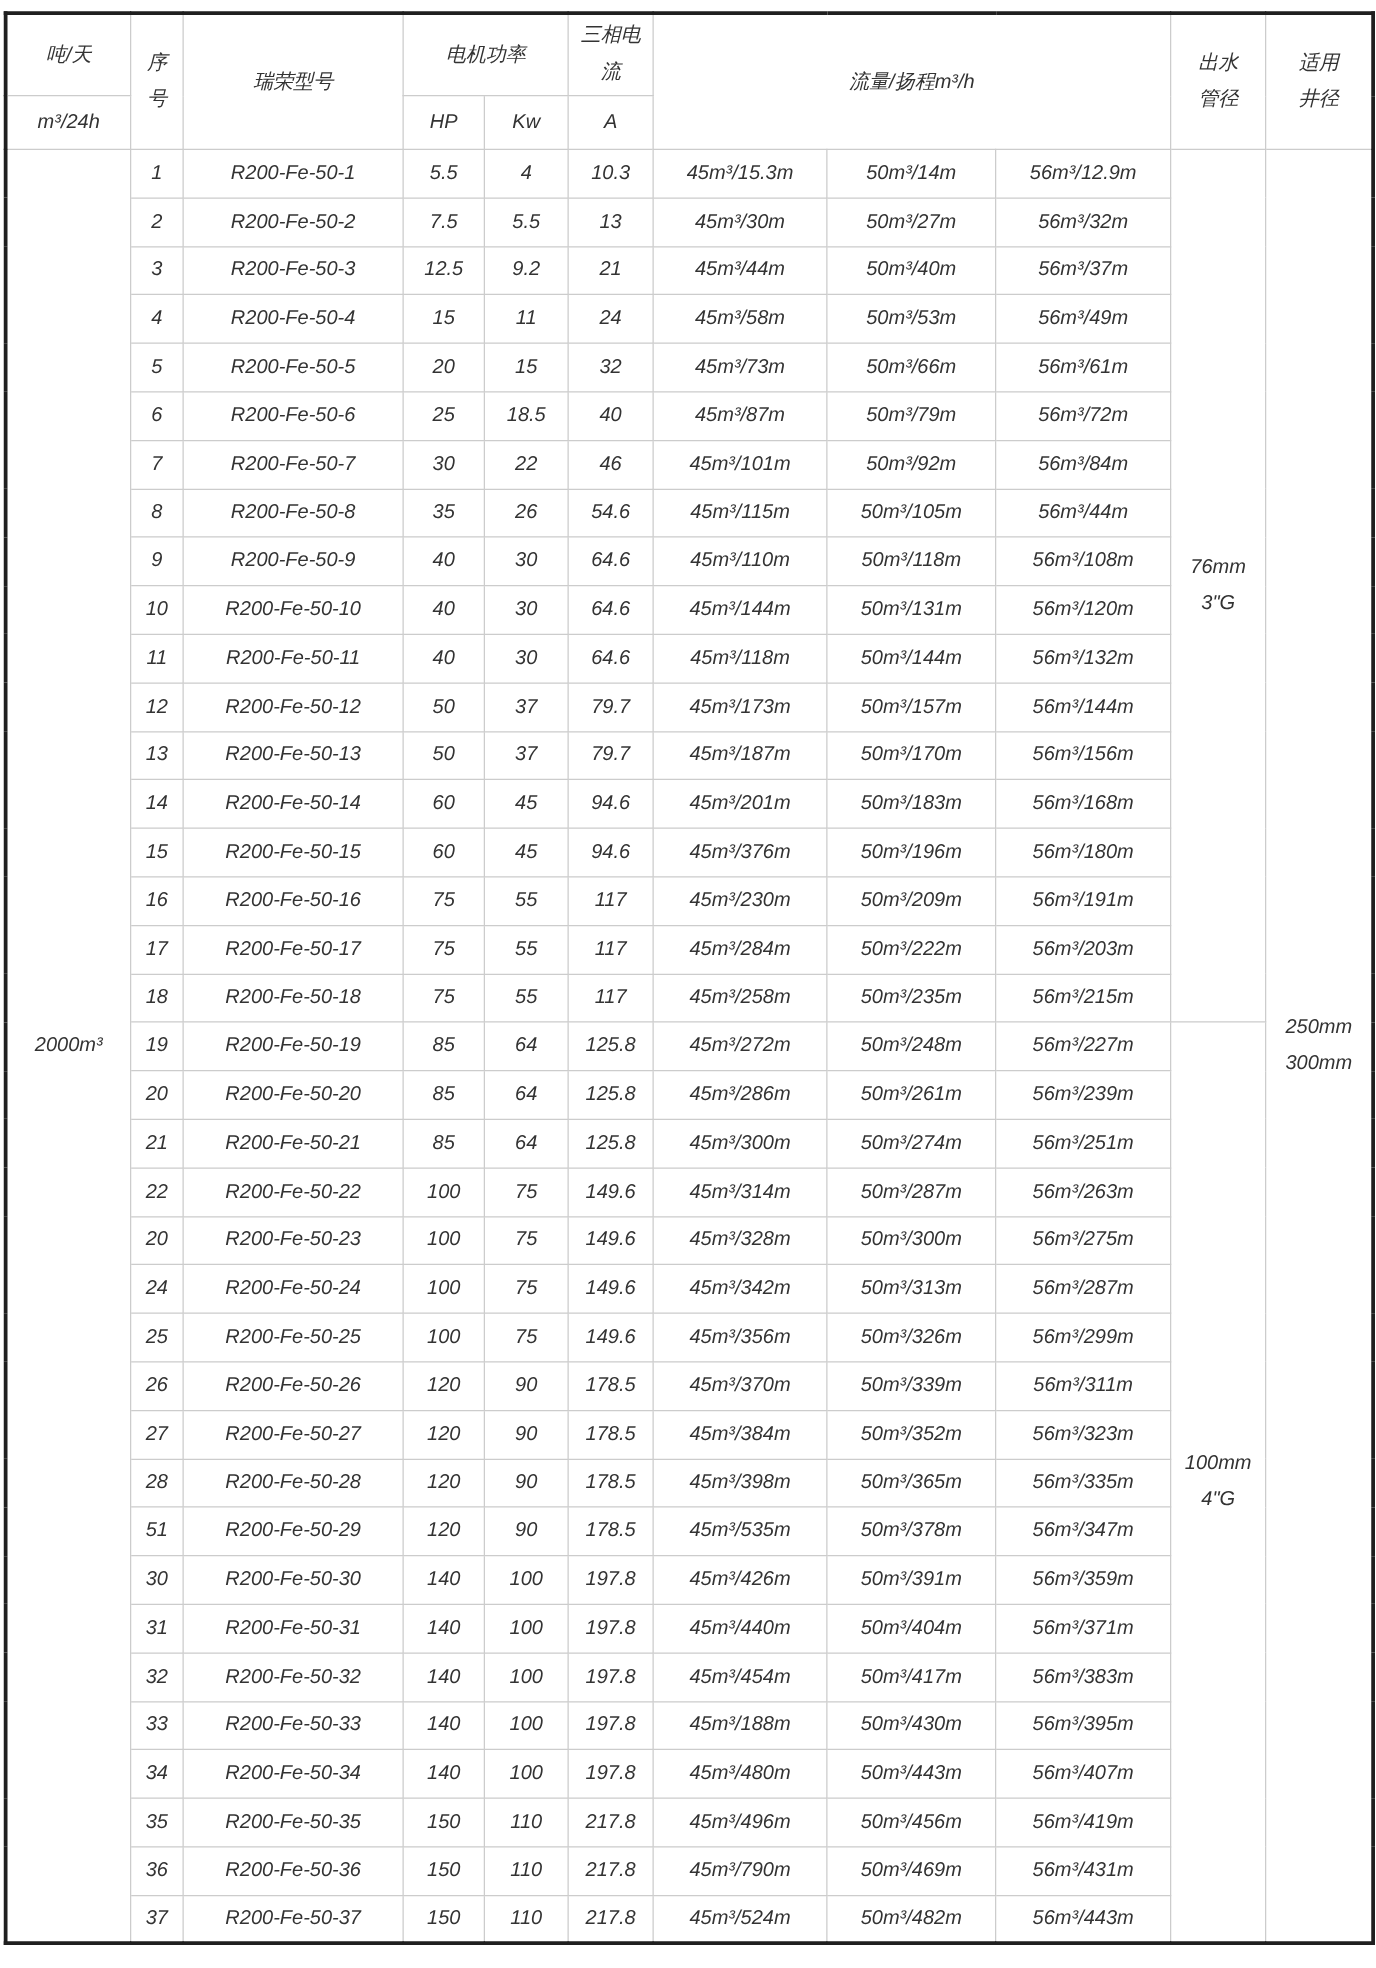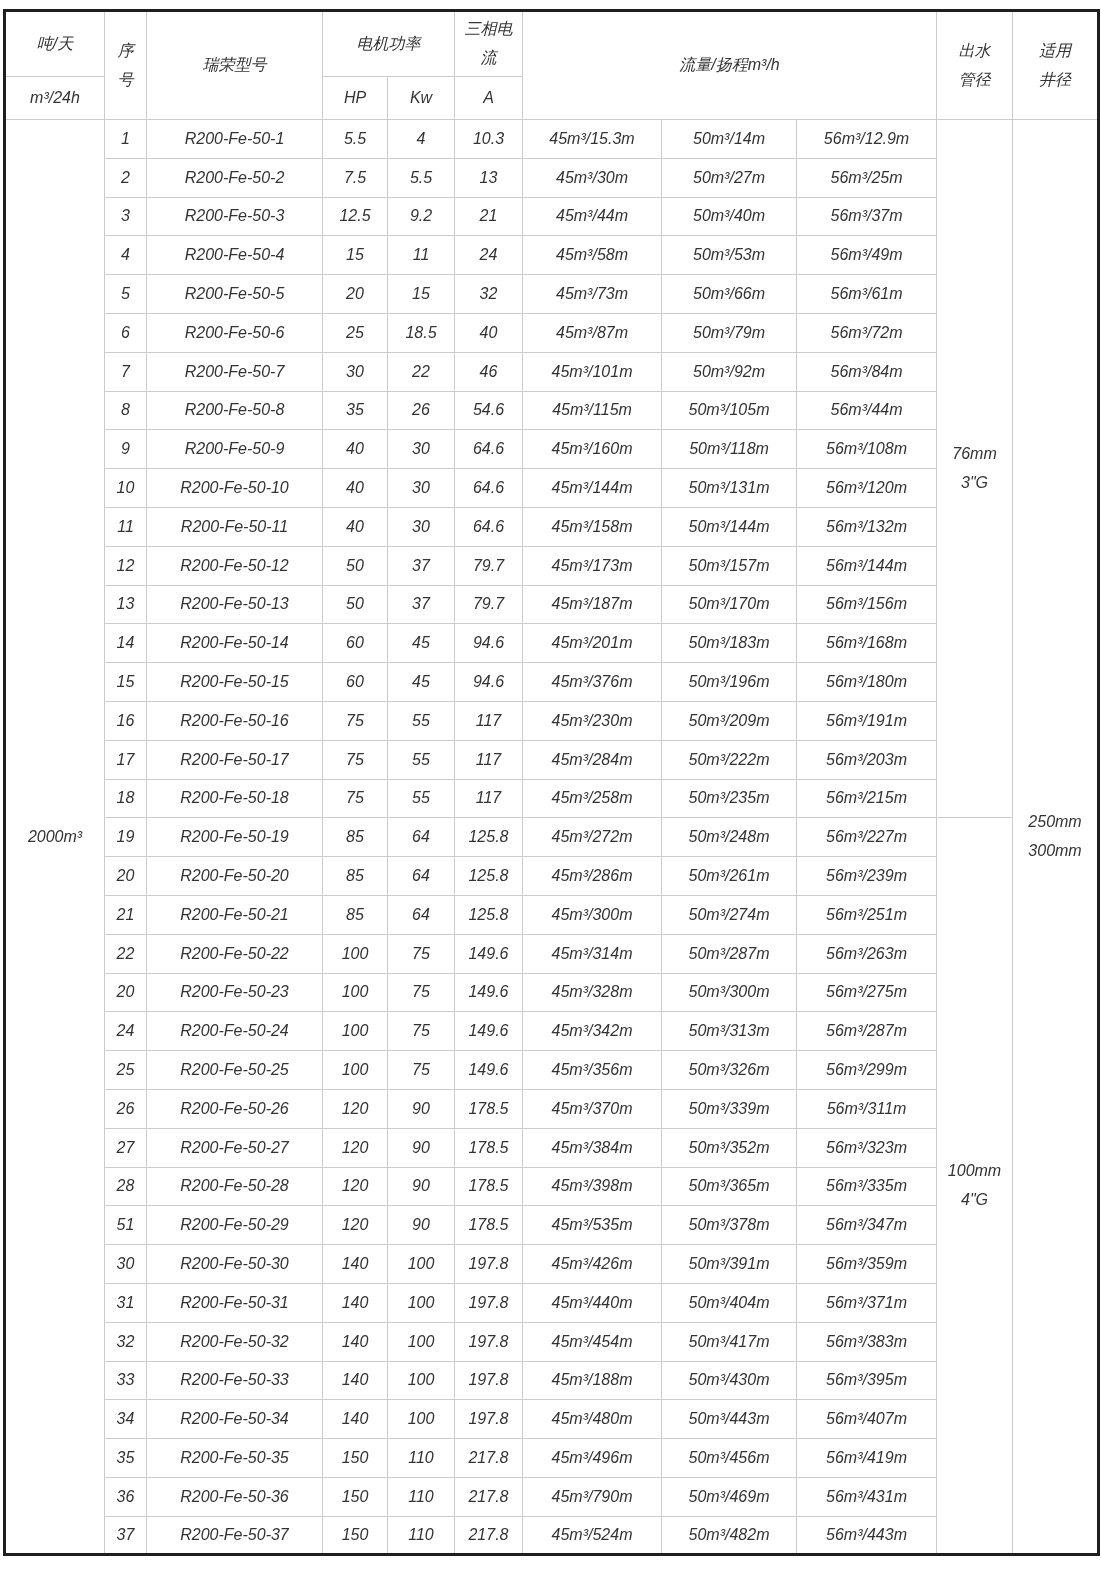--- a/index.html
+++ b/index.html
@@ -95,21 +95,21 @@
 300mm</td>
         </tr>
         <tr>
           <td>2</td>
           <td>R200-Fe-50-2</td>
           <td>7.5</td>
           <td>5.5</td>
           <td>13</td>
           <td>45m³/30m</td>
           <td>50m³/27m</td>
-          <td>56m³/25m</td>
+          <td>56m³/32m</td>
         </tr>
         <tr>
           <td>3</td>
           <td>R200-Fe-50-3</td>
           <td>12.5</td>
           <td>9.2</td>
           <td>21</td>
           <td>45m³/44m</td>
           <td>50m³/40m</td>
           <td>56m³/37m</td>
@@ -163,41 +163,41 @@
           <td>45m³/115m</td>
           <td>50m³/105m</td>
           <td>56m³/44m</td>
         </tr>
         <tr>
           <td>9</td>
           <td>R200-Fe-50-9</td>
           <td>40</td>
           <td>30</td>
           <td>64.6</td>
-          <td>45m³/160m</td>
+          <td>45m³/110m</td>
           <td>50m³/118m</td>
           <td>56m³/108m</td>
         </tr>
         <tr>
           <td>10</td>
           <td>R200-Fe-50-10</td>
           <td>40</td>
           <td>30</td>
           <td>64.6</td>
           <td>45m³/144m</td>
           <td>50m³/131m</td>
           <td>56m³/120m</td>
         </tr>
         <tr>
           <td>11</td>
           <td>R200-Fe-50-11</td>
           <td>40</td>
           <td>30</td>
           <td>64.6</td>
-          <td>45m³/158m</td>
+          <td>45m³/118m</td>
           <td>50m³/144m</td>
           <td>56m³/132m</td>
         </tr>
         <tr>
           <td>12</td>
           <td>R200-Fe-50-12</td>
           <td>50</td>
           <td>37</td>
           <td>79.7</td>
           <td>45m³/173m</td>

